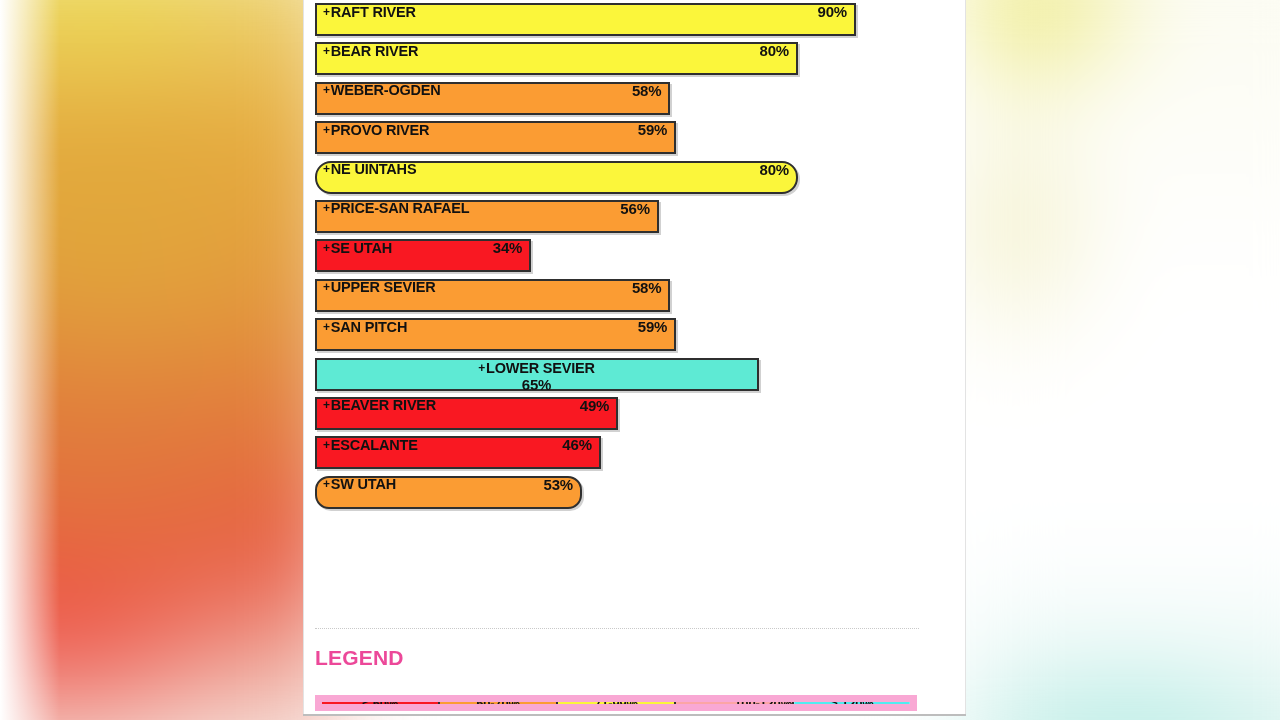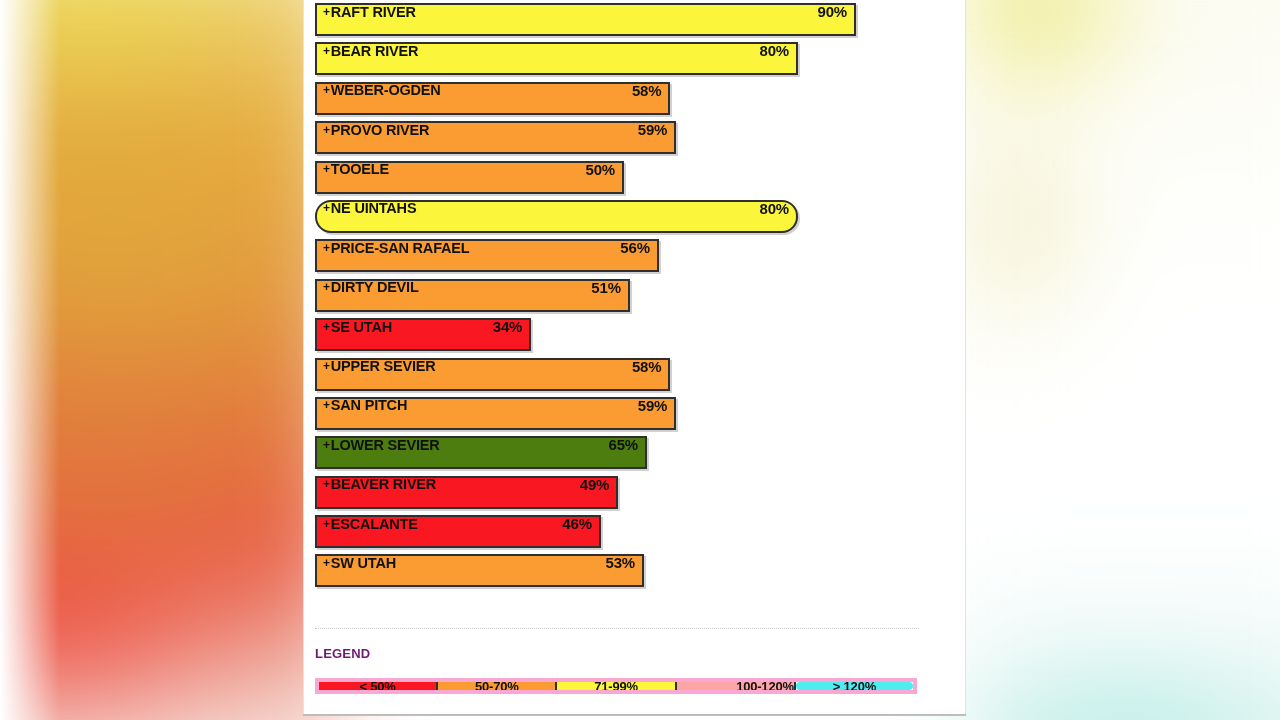--- a/index.html
+++ b/index.html
@@ -116,31 +116,31 @@
   
   .divider {
     position: absolute;
     left: 315px; top: 628px;
     width: 604px;
     border-top: 1px dotted #c9c9c9;
   }
   .legend-title {
     position: absolute;
     left: 315px; top: 646px;
-    font-size: 13px;
+    font-size: 21px;
     font-weight: 700;
     letter-spacing: 0.2px;
-    color: #701a75;
+    color: #ec4899;
   }
   .legend-bar {
     position: absolute;
-    left: 315px; top: 678px;
+    left: 315px; top: 695px;
     width: 602px; height: 16px;
     display: flex;
-    border: 4px solid #f9a8d4;
+    border: 7px solid #f9a8d4;
     overflow: hidden;
   }
   .legend-seg {
     flex: 1 1 0;
     display: flex;
     align-items: center;
     justify-content: center;
     border-right: 2px solid #2f2f2f;
     font-size: 13px;
     font-weight: 700;
@@ -182,81 +182,69 @@
           <span class="bar-value">58%</span>
         </div>
       </div>
       <div class="bar-row">
         <div class="bar" style="width: 361.2px; background: rgb(251, 156, 51);">
           <span class="bar-label"><span class="bar-plus">+</span><span>PROVO RIVER</span></span>
           <span class="bar-value">59%</span>
         </div>
       </div>
       <div class="bar-row">
-        <div class="bar" style="width: 309px; background: rgb(251, 156, 51);">
-          <span class="bar-label"><span class="bar-plus">+</span><span>TOOELE</span></span>
-          <span class="bar-value">50%</span>
-        </div>
-      </div>
-      <div class="bar-row">
         <div class="bar" style="width: 483px; background: rgb(251, 246, 59); border-radius: 16px;">
           <span class="bar-label"><span class="bar-plus">+</span><span>NE UINTAHS</span></span>
           <span class="bar-value">80%</span>
         </div>
       </div>
       <div class="bar-row">
         <div class="bar" style="width: 343.8px; background: rgb(251, 156, 51);">
           <span class="bar-label"><span class="bar-plus">+</span><span>PRICE-SAN RAFAEL</span></span>
           <span class="bar-value">56%</span>
         </div>
       </div>
       <div class="bar-row">
-        <div class="bar" style="width: 314.8px; background: rgb(251, 156, 51);">
-          <span class="bar-label"><span class="bar-plus">+</span><span>DIRTY DEVIL</span></span>
-          <span class="bar-value">51%</span>
-        </div>
-      </div>
-      <div class="bar-row">
         <div class="bar" style="width: 216.2px; background: rgb(249, 24, 34); gap: 27px;">
           <span class="bar-label"><span class="bar-plus">+</span><span>SE UTAH</span></span>
           <span class="bar-value">34%</span>
         </div>
       </div>
       <div class="bar-row">
         <div class="bar" style="width: 355.4px; background: rgb(251, 156, 51); gap: 13px;">
           <span class="bar-label"><span class="bar-plus">+</span><span>UPPER SEVIER</span></span>
           <span class="bar-value">58%</span>
         </div>
       </div>
       <div class="bar-row">
         <div class="bar" style="width: 361.2px; background: rgb(251, 156, 51);">
           <span class="bar-label"><span class="bar-plus">+</span><span>SAN PITCH</span></span>
           <span class="bar-value">59%</span>
         </div>
       </div>
       <div class="bar-row">
-        <div class="bar" style="width: 332px; background: #4d7c0f;">
+        <div class="bar" style="width: 444px; background: #5eead4; flex-direction: column;">
           <span class="bar-label"><span class="bar-plus">+</span><span>LOWER SEVIER</span></span>
           <span class="bar-value">65%</span>
         </div>
       </div>
       <div class="bar-row">
         <div class="bar" style="width: 303.2px; background: rgb(249, 24, 34);">
           <span class="bar-label"><span class="bar-plus">+</span><span>BEAVER RIVER</span></span>
           <span class="bar-value">49%</span>
         </div>
       </div>
       <div class="bar-row">
         <div class="bar" style="width: 285.8px; background: rgb(249, 24, 34);">
           <span class="bar-label"><span class="bar-plus">+</span><span>ESCALANTE</span></span>
           <span class="bar-value">46%</span>
         </div>
       </div>
       <div class="bar-row">
-        <div class="bar" style="width: 329px; background: rgb(251, 156, 51);">
+        <div class="bar" style="width: 267px; background: rgb(251, 156, 51); border-radius: 14px;">
           <span class="bar-label"><span class="bar-plus">+</span><span>SW UTAH</span></span>
           <span class="bar-value">53%</span>
         </div>
       </div>
     </div>
 
   <div class="divider"></div>
 
   <div class="legend-title">LEGEND</div>
 

